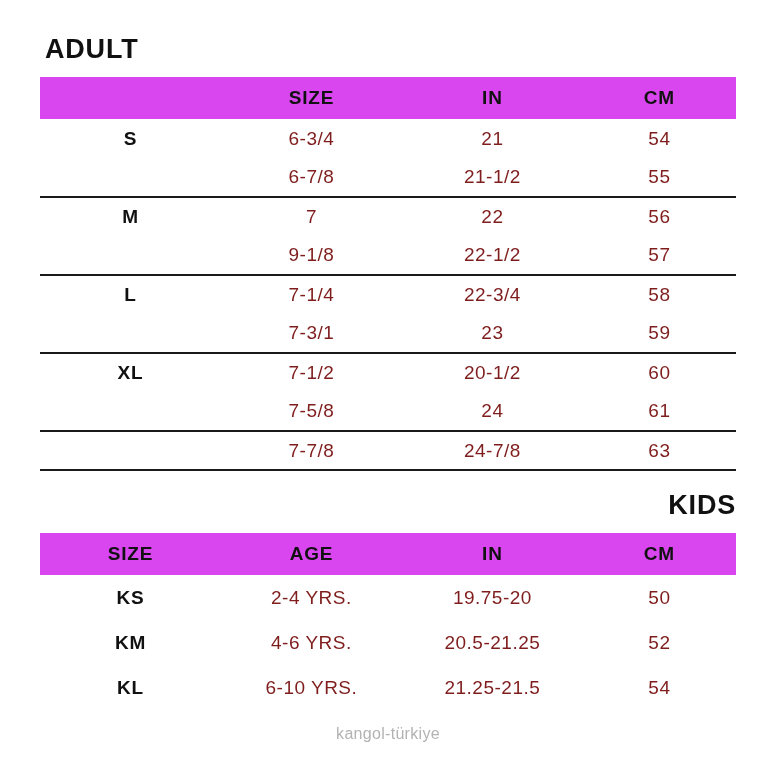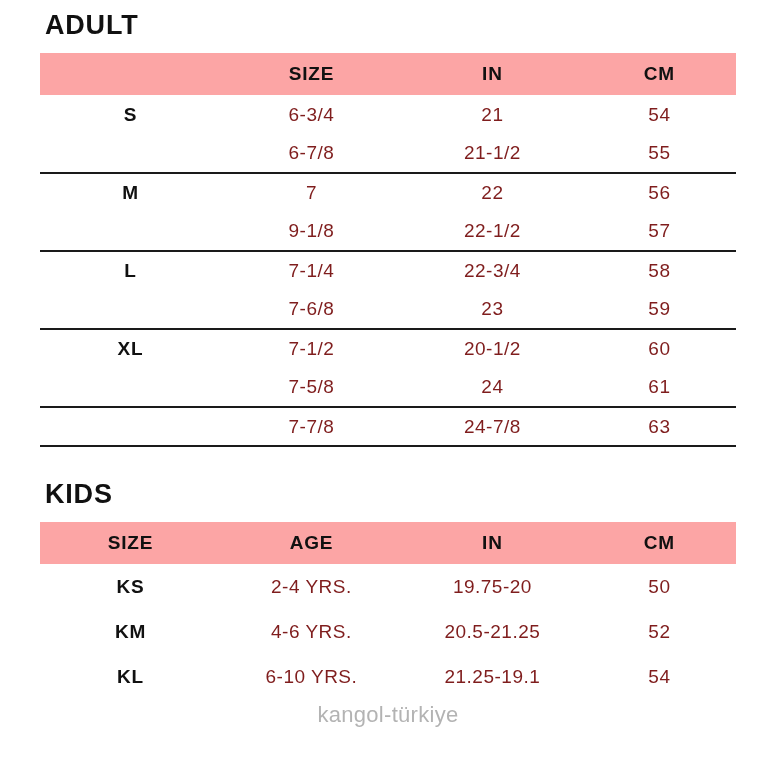--- a/index.html
+++ b/index.html
@@ -7,42 +7,42 @@
     margin: 0;
     padding: 0;
     background: #ffffff;
     font-family: "Liberation Sans", sans-serif;
     color: #111111;
   }
   .page {
     width: 776px;
     height: 776px;
     background: #ffffff;
-    padding: 12px 40px 0 40px;
+    padding: 36px 40px 0 40px;
     overflow: hidden;
   }
   .section-title {
     font-size: 27px;
     font-weight: 800;
     letter-spacing: 0.8px;
     color: #111111;
     margin: 0 0 14px 5px;
     line-height: 1;
   }
-  .section-title.kids { margin-top: 34px; }
+  .section-title.kids { margin-top: 21px; text-align: right; }
   table {
     width: 100%;
     border-collapse: collapse;
     table-layout: fixed;
   }
   col.c1 { width: 26%; }
   col.c2 { width: 26%; }
   col.c3 { width: 26%; }
   col.c4 { width: 22%; }
-  thead tr { background: #fca5a5; }
+  thead tr { background: #d946ef; }
   th {
     font-size: 19px;
     font-weight: 700;
     letter-spacing: 0.8px;
     color: #111111;
     text-align: center;
     height: 42px;
     padding: 0;
   }
   td {
@@ -56,25 +56,25 @@
   }
   td.row-label {
     font-weight: 700;
     color: #111111;
     letter-spacing: 0.8px;
   }
   tbody.size-group { border-bottom: 2px solid #1a1a1a; }
   table.kids-table td { height: 45px; }
   .watermark {
     text-align: center;
-    font-size: 22px;
+    font-size: 16px;
     letter-spacing: 0.3px;
     color: #b3b3b3;
     line-height: 20px;
-    margin-top: 6px;
+    margin-top: 14px;
   }
 </style>
 </head>
 <body>
 
 <div class="page">
 
   <h2 class="section-title">ADULT</h2>
 
   <table class="adult-table">
@@ -122,21 +122,21 @@
     </tbody>
     <tbody class="size-group">
       <tr>
         <td class="row-label">L</td>
         <td>7-1/4</td>
         <td>22-3/4</td>
         <td>58</td>
       </tr>
       <tr>
         <td class="row-label"></td>
-        <td>7-6/8</td>
+        <td>7-3/1</td>
         <td>23</td>
         <td>59</td>
       </tr>
     </tbody>
     <tbody class="size-group">
       <tr>
         <td class="row-label">XL</td>
         <td>7-1/2</td>
         <td>20-1/2</td>
         <td>60</td>
@@ -184,21 +184,21 @@
       </tr>
       <tr>
         <td class="row-label">KM</td>
         <td>4-6 YRS.</td>
         <td>20.5-21.25</td>
         <td>52</td>
       </tr>
       <tr>
         <td class="row-label">KL</td>
         <td>6-10 YRS.</td>
-        <td>21.25-19.1</td>
+        <td>21.25-21.5</td>
         <td>54</td>
       </tr>
     </tbody>
   </table>
 
   <div class="watermark">kangol-türkiye</div>
 
 </div>
 
 </body></html>

